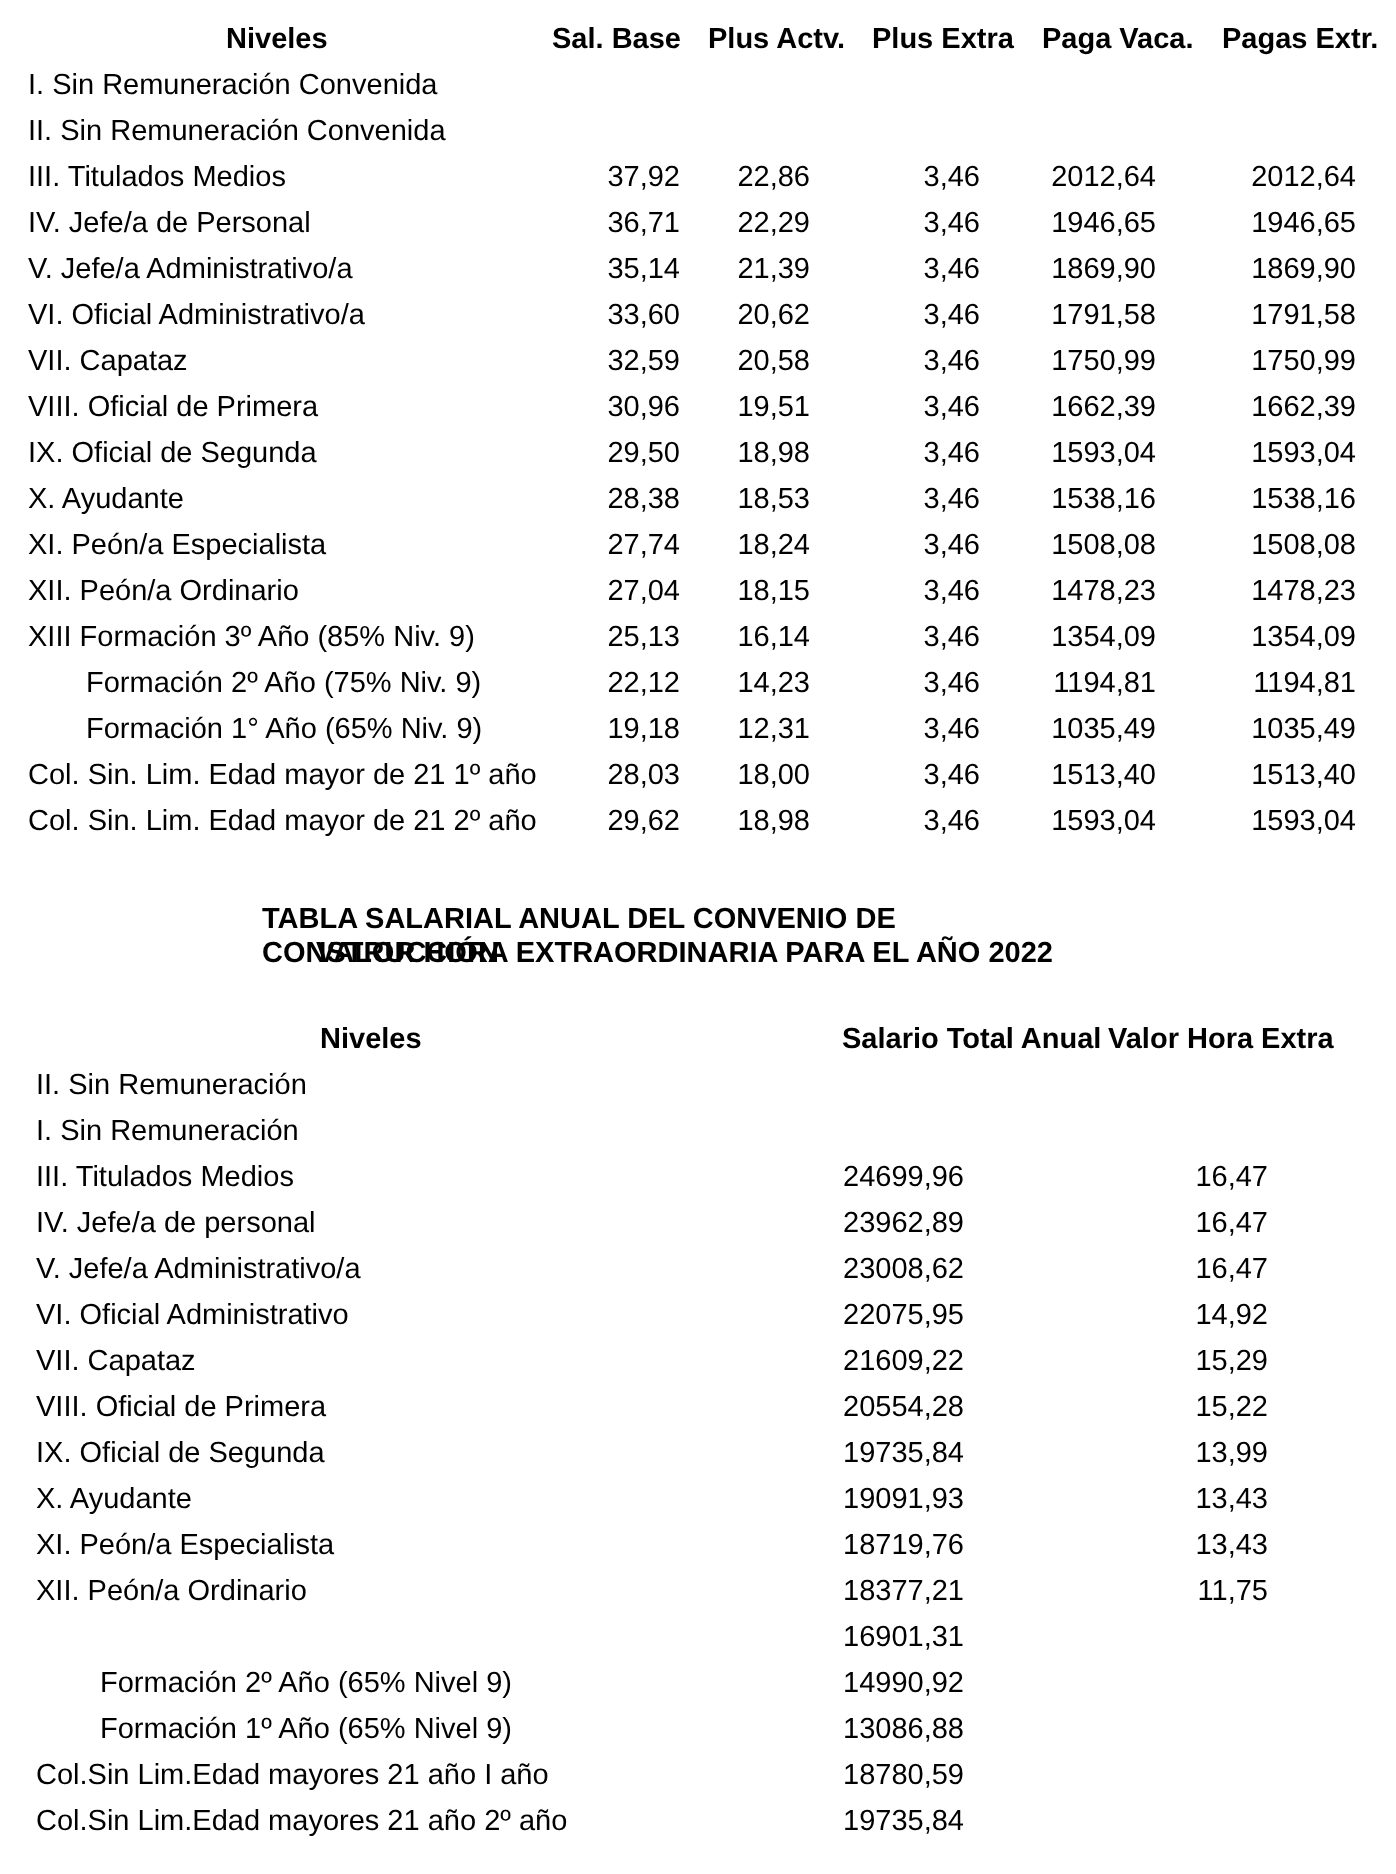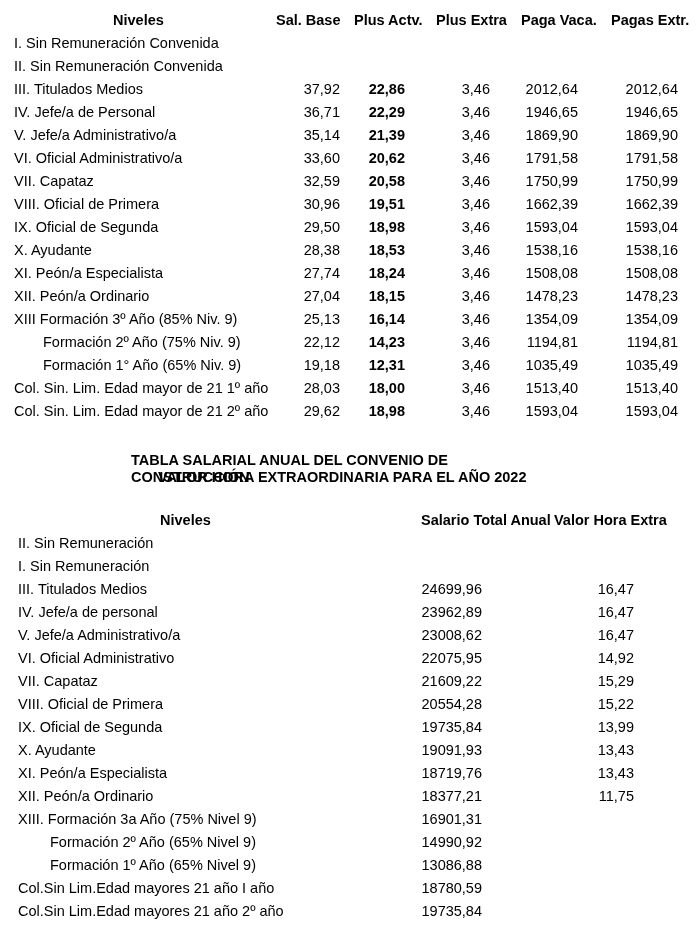--- a/index.html
+++ b/index.html
@@ -9,21 +9,21 @@
   }
   .t1 { position: absolute; left: 0; top: 9px; width: 698px; }
   .row { position: relative; height: 23px; line-height: 23px; white-space: nowrap; }
   .hdr { font-weight: bold; padding-left: 32px; }
   .c { position: absolute; top: 0; }
   
   .t1 .lvl { left: 14px; }
   .t1 .lvl.ind { left: 43px; }
   .t1 .h-lvl { left: 113px; }
   .t1 .sb { right: 358px; text-align: right; margin-left: 21px; }
-  .t1 .pa { right: 293px; text-align: right; font-weight: bold; }
+  .t1 .pa { right: 293px; text-align: right; }
   .t1 .pe { right: 208px; text-align: right; }
   .t1 .pv { right: 120px; text-align: right; }
   .t1 .px { right: 20px; text-align: right; }
   .t1 .hsb { left: 276px; }
   .t1 .hpa { left: 354px; }
   .t1 .hpe { left: 436px; }
   .t1 .hpv { left: 521px; }
   .t1 .hpx { left: 611px; }
 
   .title { position: absolute; left: 0; width: 565px; top: 452px; font-weight: bold; font-size: 14.5px; line-height: 17px; }
@@ -262,21 +262,20 @@
         <span class="c lvl">XI. Peón/a Especialista</span>
         <span class="c sa">18719,76</span>
         <span class="c ve">13,43</span>
       </div>
       <div class="row">
         <span class="c lvl">XII. Peón/a Ordinario</span>
         <span class="c sa">18377,21</span>
         <span class="c ve">11,75</span>
       </div>
       <div class="row">
-        <span class="c lvl">XIII. Formación 3a Año (75% Nivel 9)</span>
         <span class="c sa">16901,31</span>
         <span class="c ve"></span>
       </div>
       <div class="row">
         <span class="c lvl ind">Formación 2º Año (65% Nivel 9)</span>
         <span class="c sa">14990,92</span>
         <span class="c ve"></span>
       </div>
       <div class="row">
         <span class="c lvl ind">Formación 1º Año (65% Nivel 9)</span>

